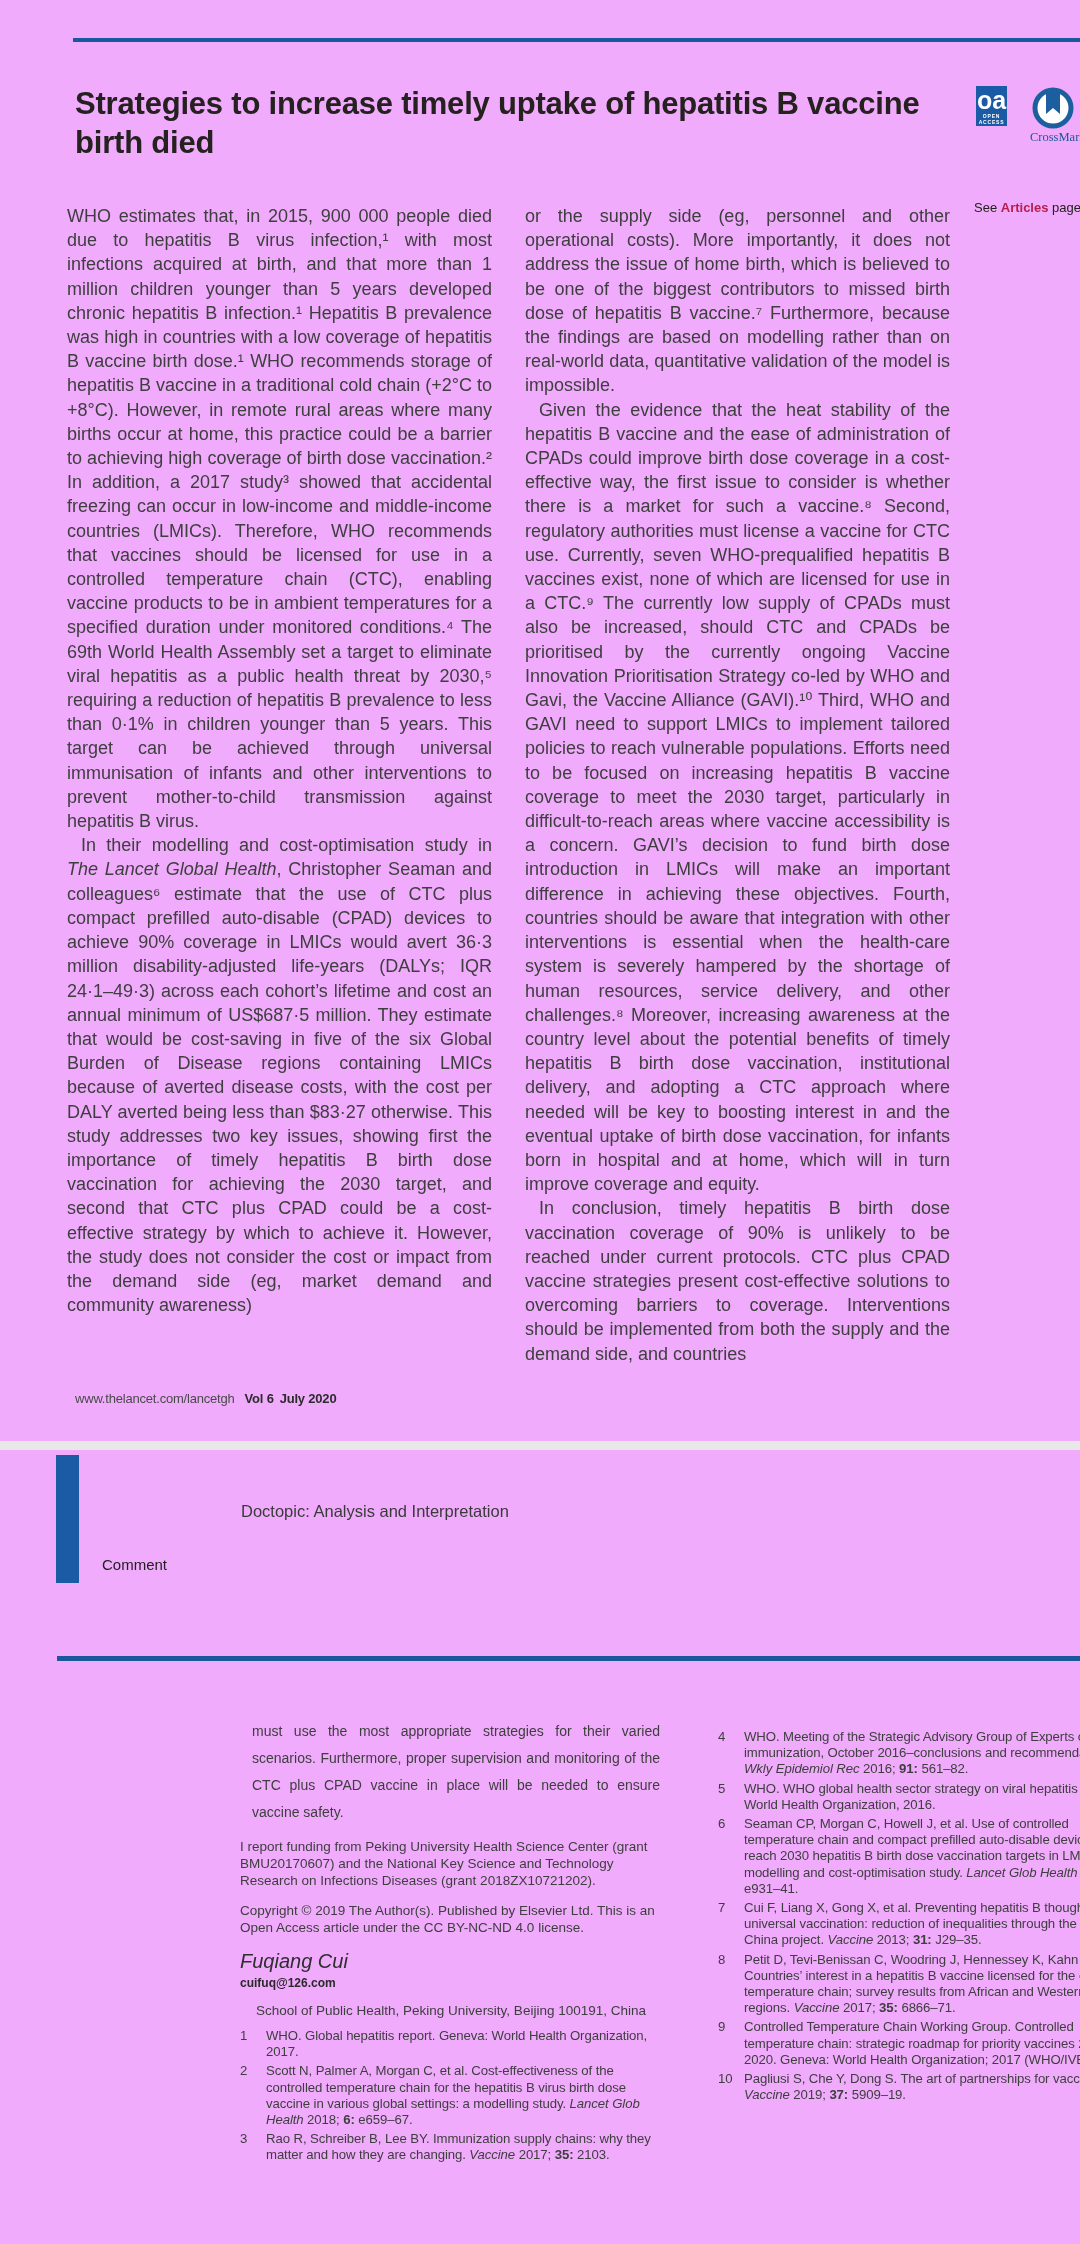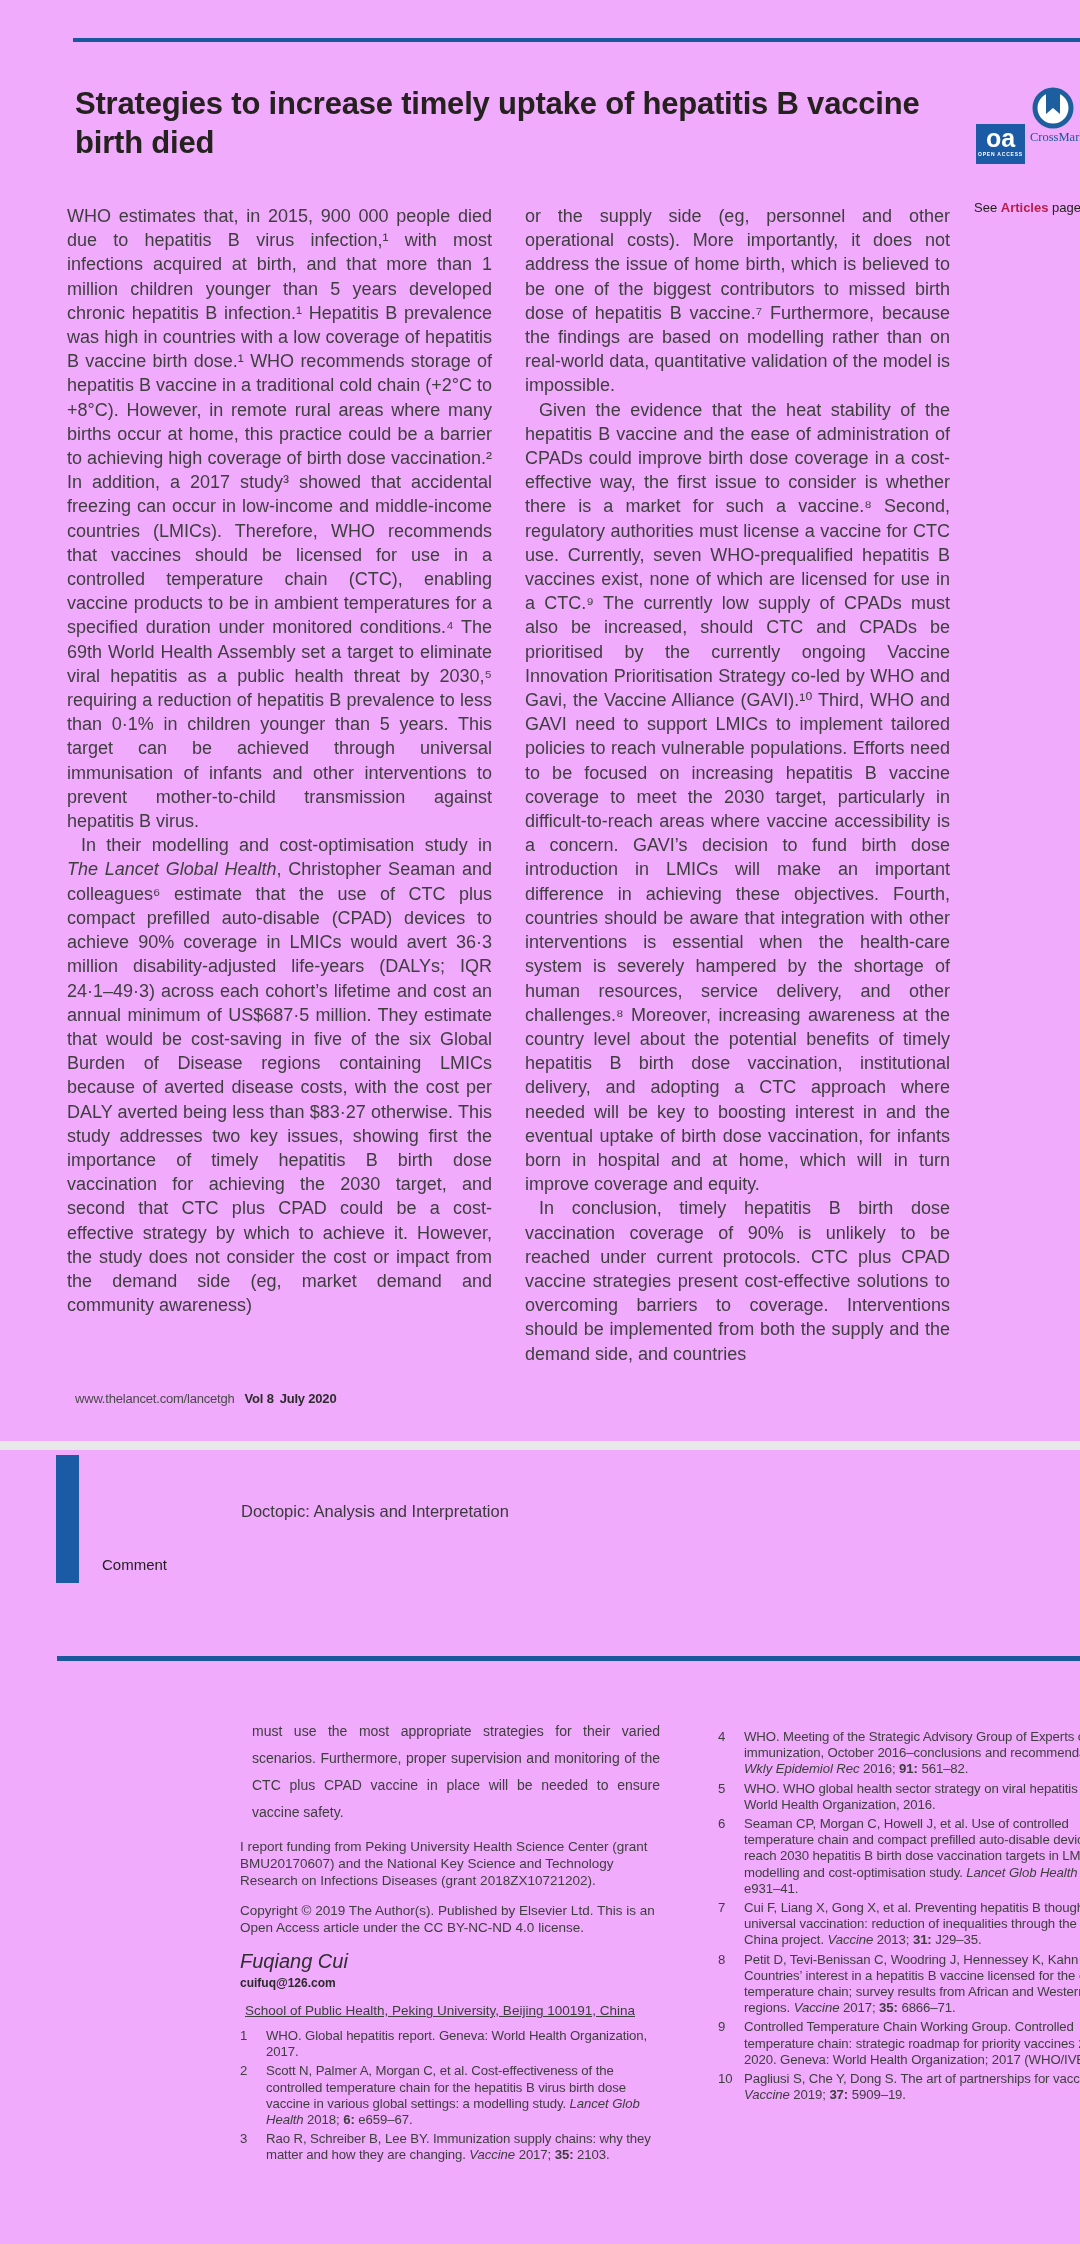--- a/index.html
+++ b/index.html
@@ -1,22 +1,22 @@
 <!DOCTYPE html>
 <html style="--accent_blue: #1b5aa5; --rule_blue: #1a579c; --crossmark_blue: #1d5f9e; --lancet_red: #b61e4e; --band_gray: #e8e8e8;"><head>
 <meta charset="utf-8">
 <style>
   html,body{margin:0;padding:0;background:#fff;}
   .page{position:relative;width:1080px;height:2244px;background:#f0abfc;overflow:hidden;
         font-family:"Liberation Sans","DejaVu Sans",sans-serif;color:#3e3e3e;}
   .top-rule{position:absolute;left:73px;top:38px;right:0;height:4px;background:var(--rule_blue);}
   .title{position:absolute;left:75px;top:84px;margin:0;font-size:31px;line-height:39px;
          font-weight:bold;color:#25211f;letter-spacing:-0.2px;}
-  .oa-badge{position:absolute;left:976px;top:86px;width:49px;height:40px;background:var(--accent_blue);
-            color:#fff;text-align:center;cursor:pointer;margin-top:38px;}
+  .oa-badge{position:absolute;left:976px;top:86px;width:31px;height:40px;background:var(--accent_blue);
+            color:#fff;text-align:center;cursor:pointer;}
   .oa-text{display:block;font-size:25px;font-weight:bold;line-height:26px;margin-top:1px;}
   .oa-sub{display:block;font-size:5px;letter-spacing:0.8px;font-weight:bold;}
   .crossmark{position:absolute;left:1030px;top:87px;width:64px;cursor:pointer;}
   .crossmark svg{display:block;margin-left:2px;}
   .crossmark-label{font-family:"Liberation Serif","DejaVu Serif",serif;font-size:12.5px;
                    color:#1c5796;margin-top:1px;white-space:nowrap;}
   .margin-note{position:absolute;left:974px;top:200px;width:130px;font-size:13px;
                color:#25211f;white-space:nowrap;}
   .margin-note .link{color:var(--lancet_red);font-weight:bold;cursor:pointer;}
   .col{position:absolute;top:204px;width:425px;font-size:18px;line-height:24.2px;
@@ -31,21 +31,21 @@
   .page-sep{position:absolute;left:0;top:1441px;width:100%;height:9px;background:var(--band_gray);}
   .comment-rect{position:absolute;left:56px;top:1455px;width:23px;height:128px;background:var(--accent_blue);}
   .doctopic{position:absolute;left:241px;top:1502px;font-size:16.5px;color:#3a3a3a;}
   .comment-heading{position:absolute;left:102px;top:1556px;font-size:15px;font-weight:normal;color:#242021;}
   .rule2{position:absolute;left:57px;top:1656px;right:0;height:5px;background:var(--rule_blue);}
   .cont-left{position:absolute;left:240px;top:1706px;width:432px;}
   .cont-left .body2{margin:12px;font-size:14px;line-height:27px;text-align:justify;color:#3e3e3e;}
   .note{font-size:13.5px;line-height:17.2px;margin:12px 0 0 0;color:#3e3e3e;}
   .author{margin:14px 0 0 0;font-style:italic;font-size:20px;color:#2e2e2e;}
   .email{margin:3px 0 0 0;font-weight:bold;font-size:12px;color:#2a2a2a;}
-  .affil{font-size:13.5px;margin:13px 0 0 5px;white-space:nowrap;color:#3e3e3e;text-decoration:underline;}
+  .affil{font-size:13.5px;margin:13px 0 0 16px;white-space:nowrap;color:#3e3e3e;}
   .refs{margin-top:10px;}
   .ref{position:relative;padding-left:26px;font-size:13.2px;line-height:16.2px;
        margin-bottom:3px;letter-spacing:-0.1px;color:#3e3e3e;}
   .ref .num{position:absolute;left:0;top:0;}
   .refs-right{position:absolute;left:718px;top:1719px;width:420px;}
   .rich-i{font-style:italic;margin-top:19px;}
   .rich-b{font-weight:bold;}
 </style>
 </head>
 <body>
@@ -81,21 +81,21 @@
     <p class="indent">In their modelling and cost-optimisation study in <span class="rich-i">The Lancet Global Health</span>, Christopher Seaman and colleagues⁶ estimate that the use of CTC plus compact prefilled auto-disable (CPAD) devices to achieve 90% coverage in LMICs would avert 36·3 million disability-adjusted life-years (DALYs; IQR 24·1–49·3) across each cohort’s lifetime and cost an annual minimum of US$687·5 million. They estimate that would be cost-saving in five of the six Global Burden of Disease regions containing LMICs because of averted disease costs, with the cost per DALY averted being less than $83·27 otherwise. This study addresses two key issues, showing first the importance of timely hepatitis B birth dose vaccination for achieving the 2030 target, and second that CTC plus CPAD could be a cost-effective strategy by which to achieve it. However, the study does not consider the cost or impact from the demand side (eg, market demand and community awareness)</p>
   </div>
 
   <div class="col col2">
     <p>or the supply side (eg, personnel and other operational costs). More importantly, it does not address the issue of home birth, which is believed to be one of the biggest contributors to missed birth dose of hepatitis B vaccine.⁷ Furthermore, because the findings are based on modelling rather than on real-world data, quantitative validation of the model is impossible.</p>
     <p class="indent">Given the evidence that the heat stability of the hepatitis B vaccine and the ease of administration of CPADs could improve birth dose coverage in a cost-effective way, the first issue to consider is whether there is a market for such a vaccine.⁸ Second, regulatory authorities must license a vaccine for CTC use. Currently, seven WHO-prequalified hepatitis B vaccines exist, none of which are licensed for use in a CTC.⁹ The currently low supply of CPADs must also be increased, should CTC and CPADs be prioritised by the currently ongoing Vaccine Innovation Prioritisation Strategy co-led by WHO and Gavi, the Vaccine Alliance (GAVI).¹⁰ Third, WHO and GAVI need to support LMICs to implement tailored policies to reach vulnerable populations. Efforts need to be focused on increasing hepatitis B vaccine coverage to meet the 2030 target, particularly in difficult-to-reach areas where vaccine accessibility is a concern. GAVI’s decision to fund birth dose introduction in LMICs will make an important difference in achieving these objectives. Fourth, countries should be aware that integration with other interventions is essential when the health-care system is severely hampered by the shortage of human resources, service delivery, and other challenges.⁸ Moreover, increasing awareness at the country level about the potential benefits of timely hepatitis B birth dose vaccination, institutional delivery, and adopting a CTC approach where needed will be key to boosting interest in and the eventual uptake of birth dose vaccination, for infants born in hospital and at home, which will in turn improve coverage and equity.</p>
     <p class="indent">In conclusion, timely hepatitis B birth dose vaccination coverage of 90% is unlikely to be reached under current protocols. CTC plus CPAD vaccine strategies present cost-effective solutions to overcoming barriers to coverage. Interventions should be implemented from both the supply and the demand side, and countries</p>
   </div>
 
   <div class="footer">
-    <span class="url">www.thelancet.com/lancetgh</span><span class="vol">Vol 8</span><span class="date">July 2020</span>
+    <span class="url">www.thelancet.com/lancetgh</span><span class="vol">Vol 6</span><span class="date">July 2020</span>
   </div>
 
   <div class="page-sep"></div>
 
   <div class="comment-rect"></div>
   <div class="doctopic">Doctopic: Analysis and Interpretation</div>
   <div class="comment-heading">Comment</div>
 
   <div class="rule2"></div>
 

